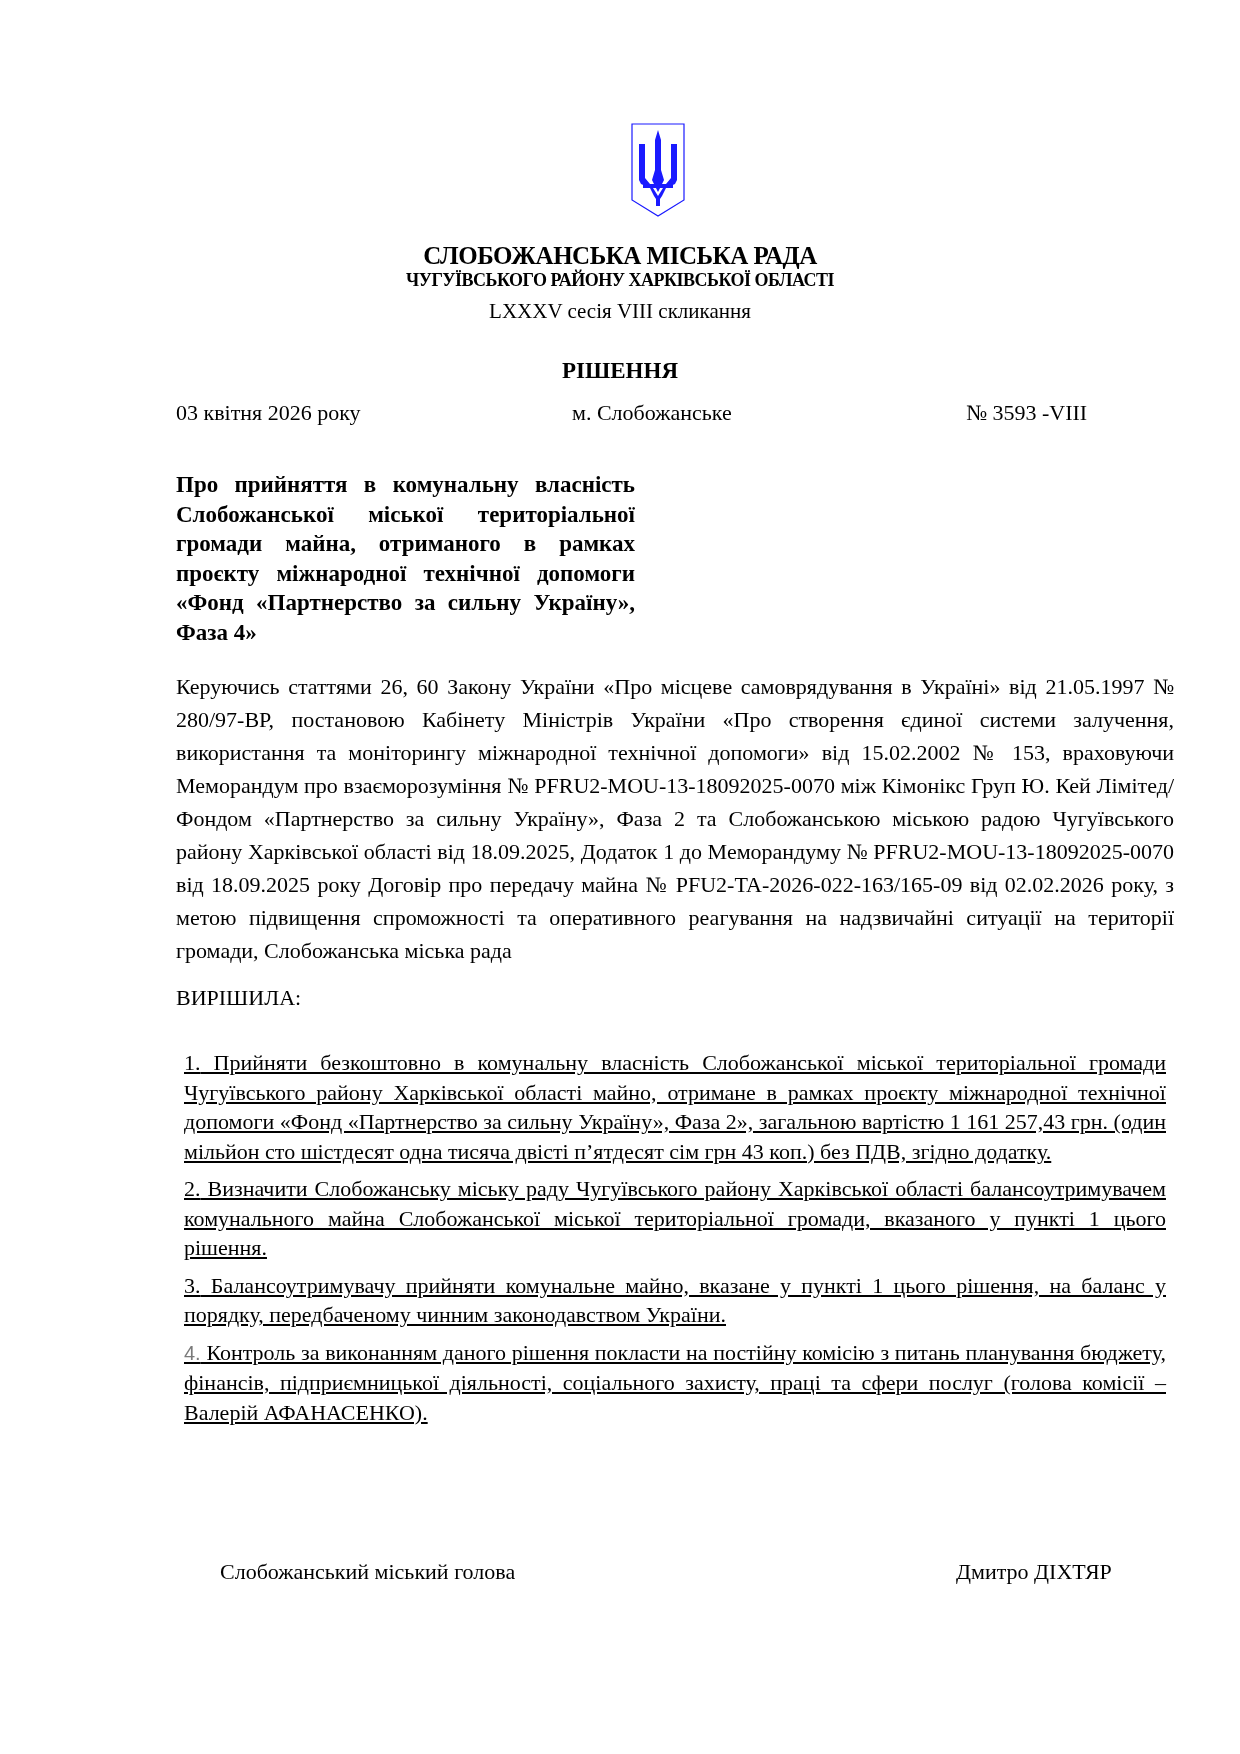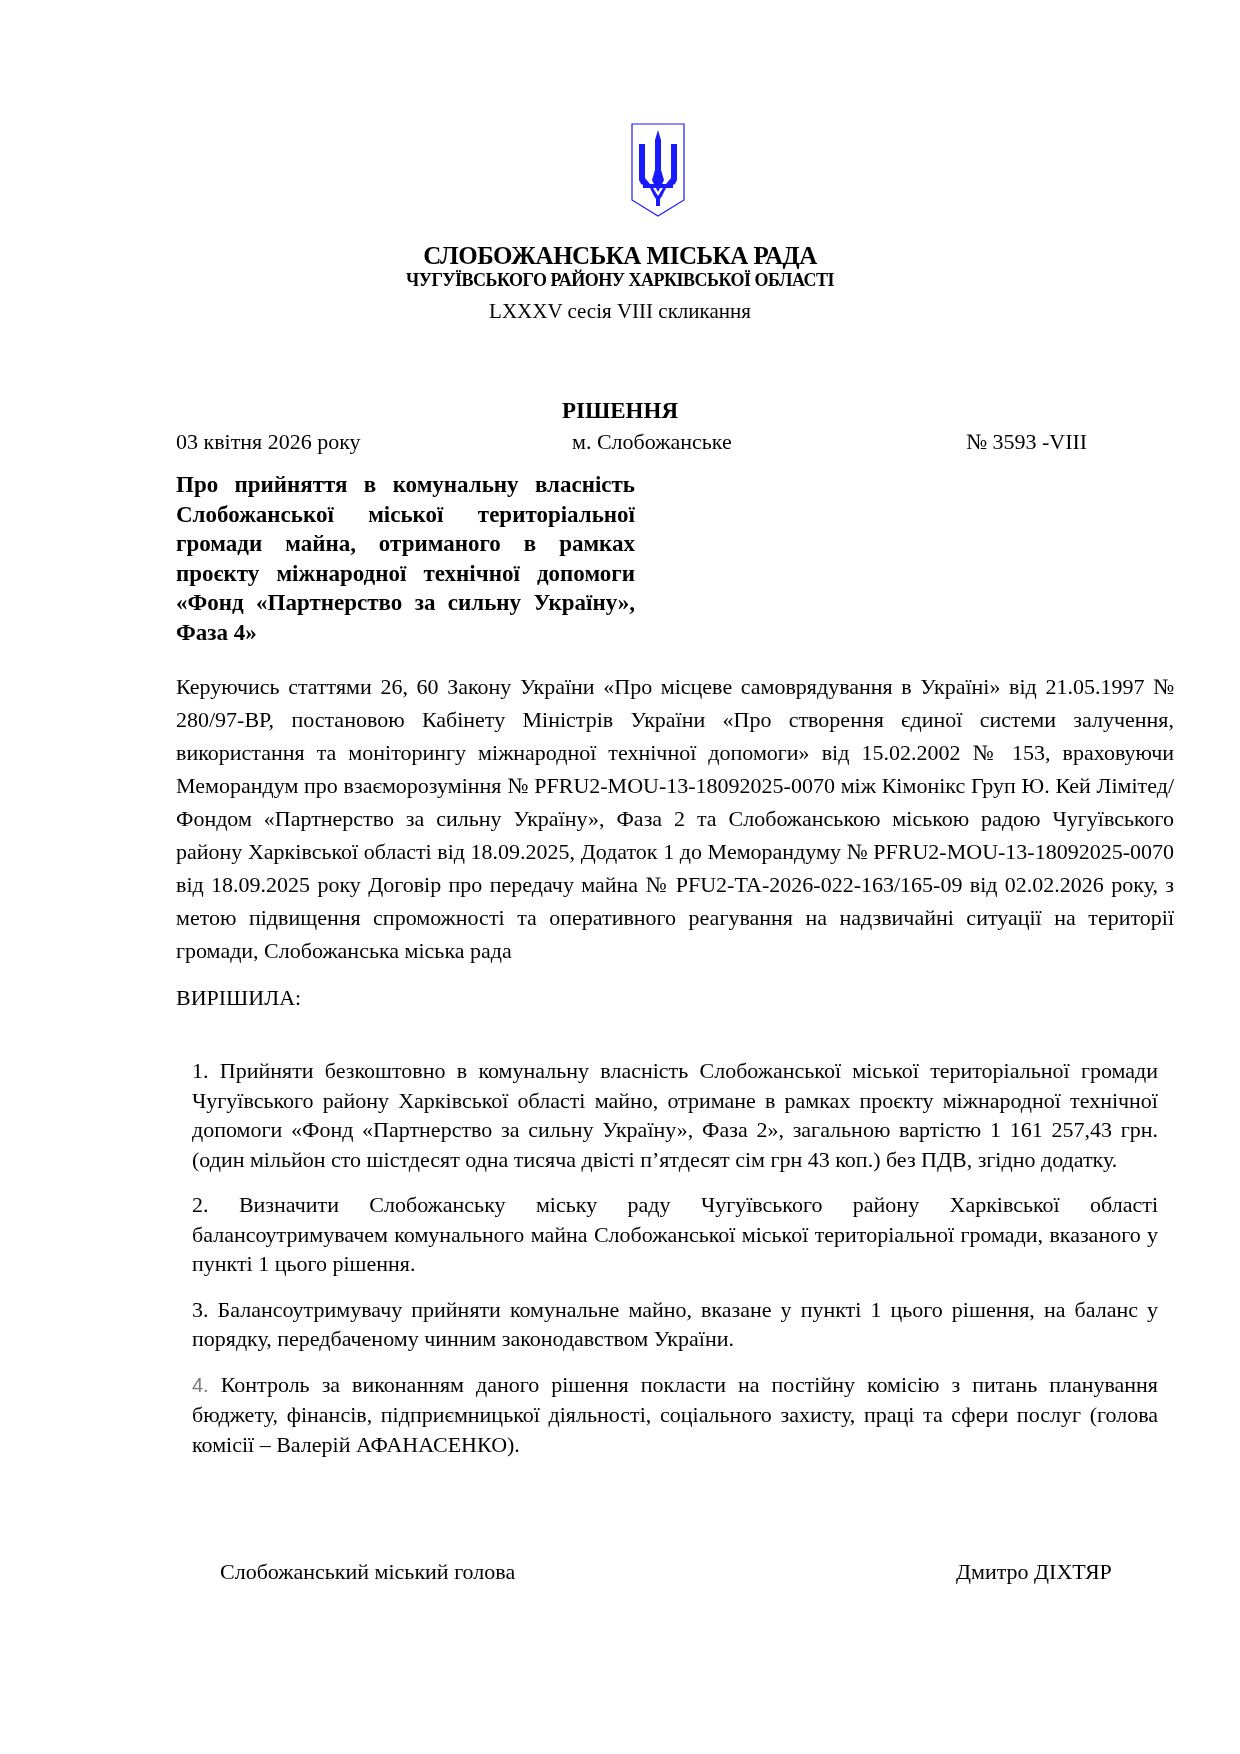--- a/index.html
+++ b/index.html
@@ -3,31 +3,31 @@
   <meta charset="utf-8">
   <style>
     html, body { margin: 0; padding: 0; background: #ffffff; }
     body { width: 1240px; height: 1754px; position: relative; overflow: hidden; font-family: "Liberation Serif", serif; color: #000; }
     .page { position: absolute; left: 0; top: 0; width: 1216px; height: 1754px; }
     .emblem { position: absolute; left: 630px; top: 122px; width: 56px; height: 96px; }
     .hdr { position: absolute; left: 0; width: 1240px; text-align: center; font-family: "Liberation Serif", serif; font-weight: bold; }
     .h1 { top: 242px; font-size: 25px; letter-spacing: -0.5px; }
     .h2 { top: 270px; font-size: 18px; letter-spacing: -0.5px; }
     .h3 { top: 299px; font-size: 21px; font-weight: normal; }
-    .title-res { top: 358px; font-size: 23px; letter-spacing: 0px; margin-top: 40px; }
-    .meta { position: absolute; top: 429px; font-size: 22px; }
+    .title-res { top: 358px; font-size: 23px; letter-spacing: 0px; }
+    .meta { position: absolute; top: 400px; font-size: 22px; }
     .meta.date { left: 176px; }
     .meta.place { left: 572px; }
     .meta.num { left: 966px; }
     .subject { position: absolute; left: 176px; top: 470px; width: 459px; font-weight: bold; font-size: 23px; line-height: 29.5px; text-align: justify; text-align-last: left; }
     .body-text { position: absolute; left: 176px; width: 998px; font-size: 22px; line-height: 33px; text-align: justify; }
     .preamble { top: 670px; }
     .decided { position: absolute; left: 176px; top: 985px; font-size: 22px; }
     .items { position: absolute; left: 176px; top: 1040px; width: 998px; font-size: 22px; line-height: 29.5px; text-align: justify; }
-    .item { margin: 16px; }
+    .item { margin: 8px; text-decoration: underline; }
     .num4 { color: #7a7a7a; font-family: "Liberation Sans", sans-serif; font-size: 20px; }
     .sign { position: absolute; top: 1559px; font-size: 22px; margin-left: 44px; }
     .sign.role { left: 176px; }
     .sign.name { left: 912px; }
   </style>
 </head>
 <body>
 
 <div class="page">
 

